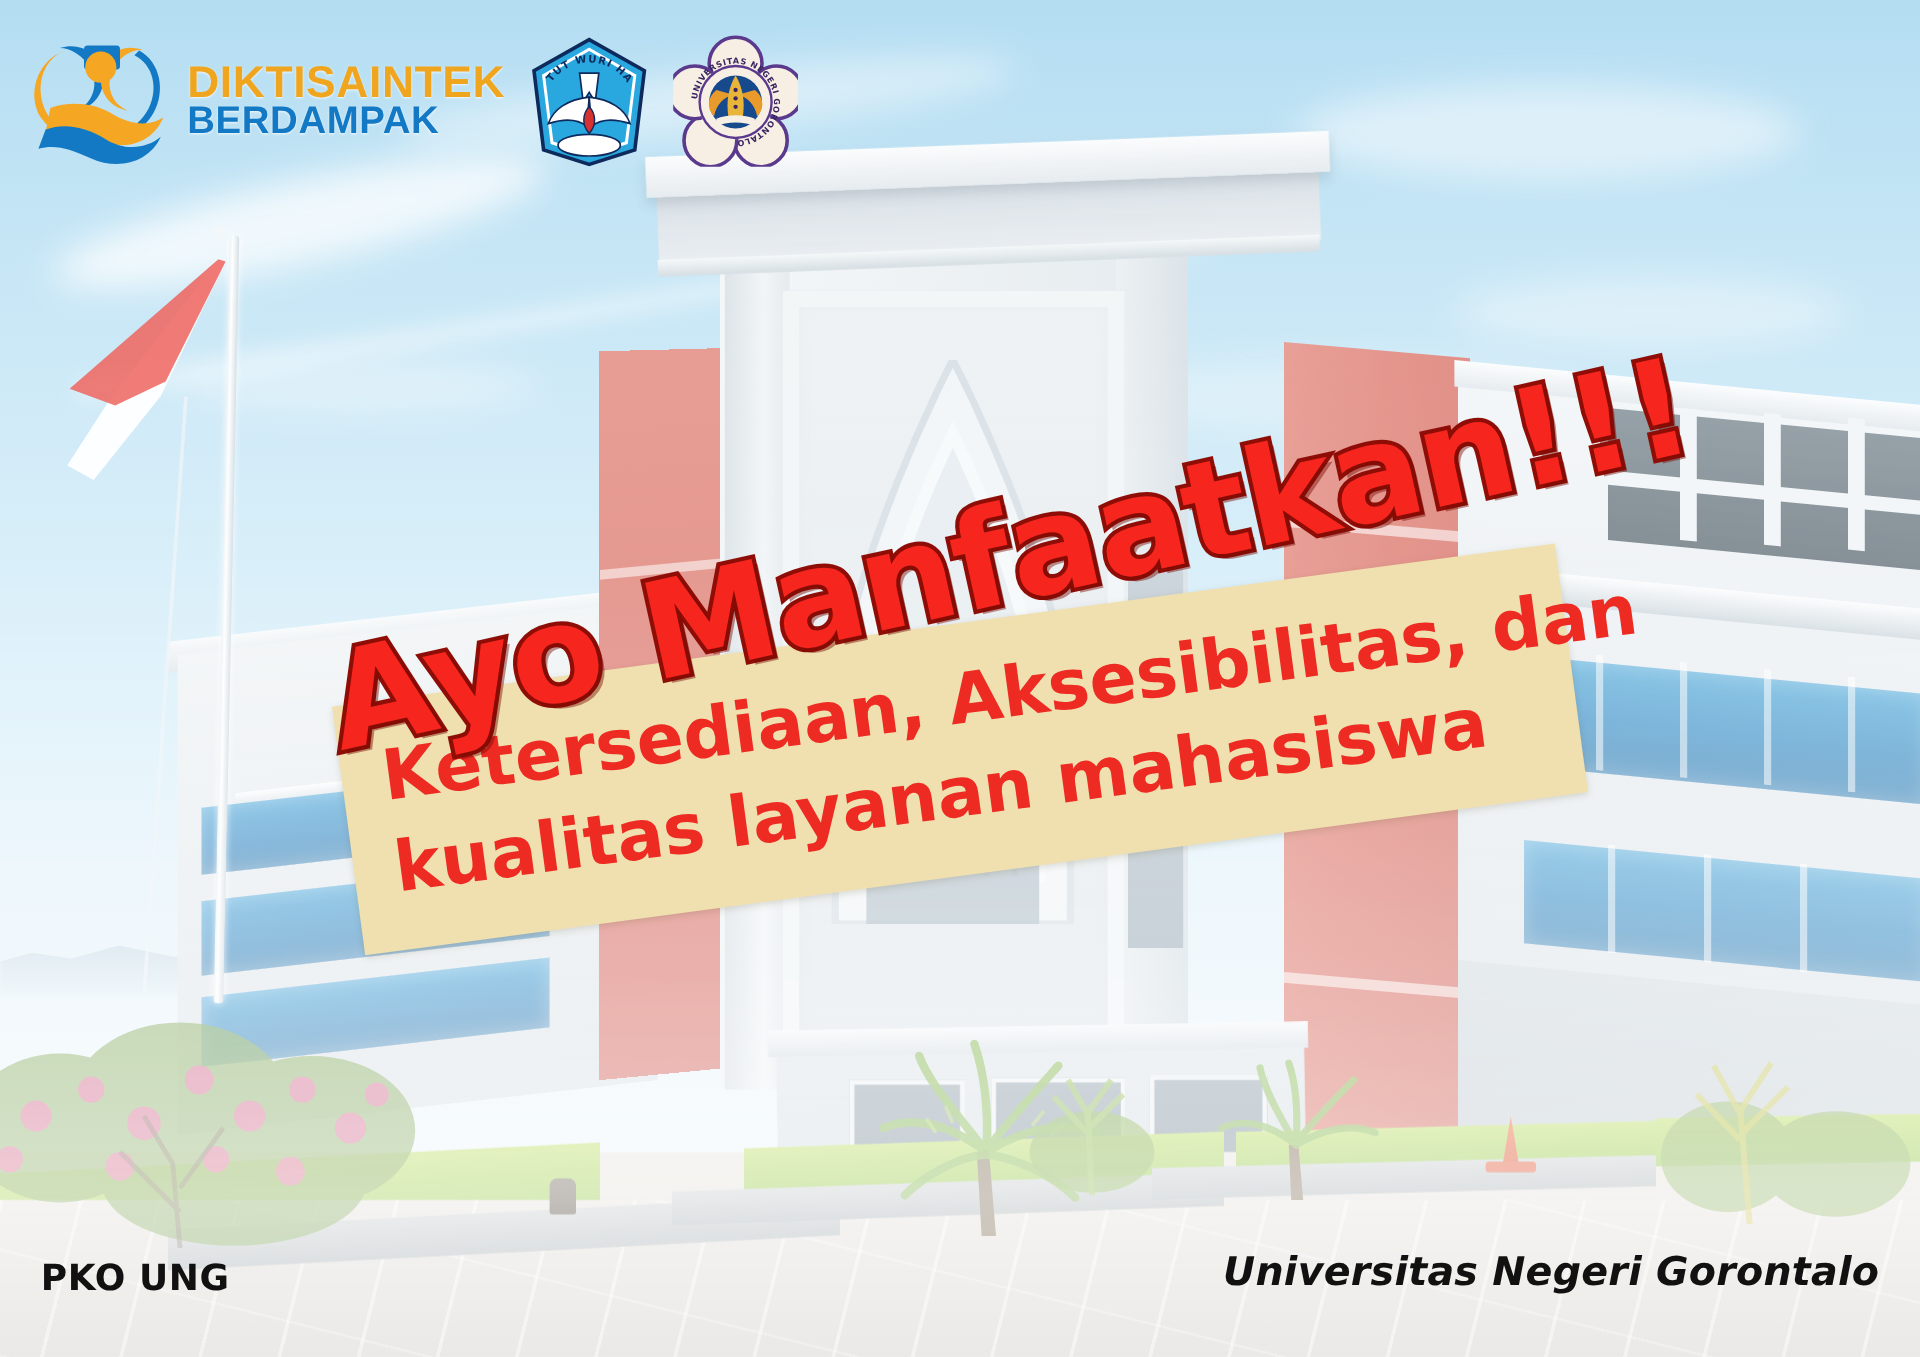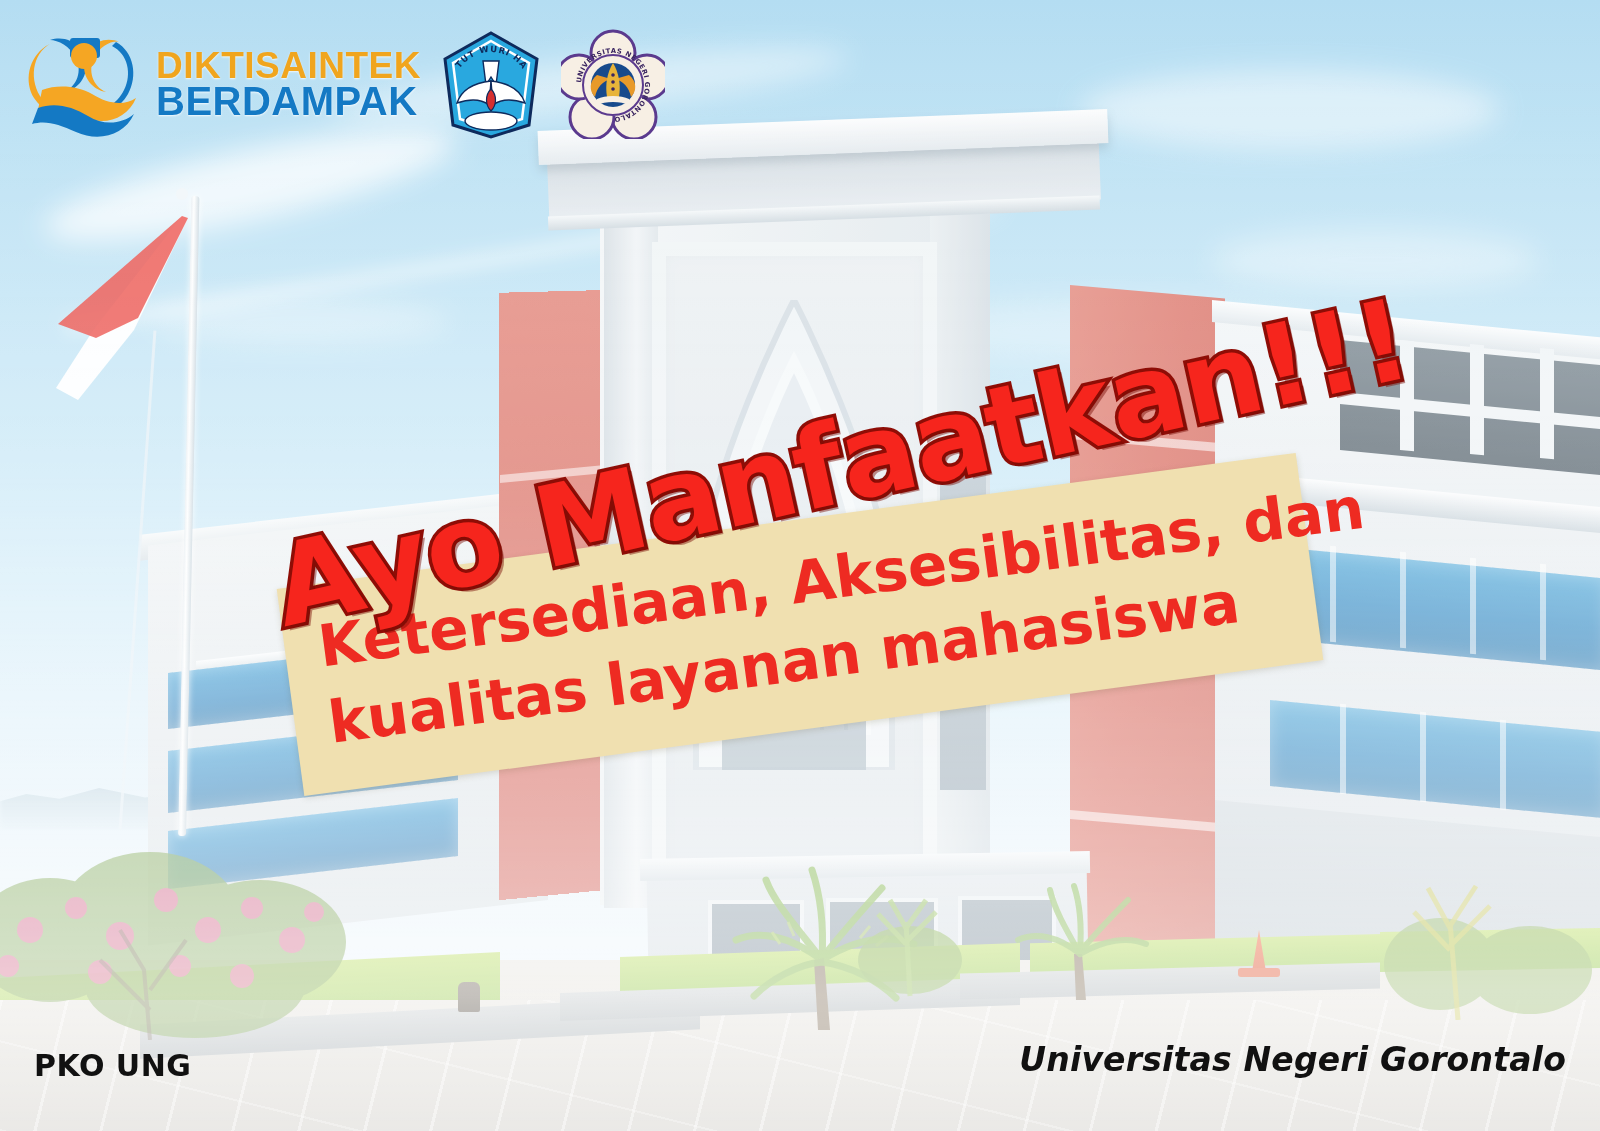--- a/index.html
+++ b/index.html
@@ -177,21 +177,21 @@
       rgba(255,255,255,.42) 72%,rgba(255,255,255,.58) 88%,rgba(255,255,255,.50) 100%);}
   .haze2{position:absolute;inset:0;pointer-events:none;background:rgba(255,255,255,.14);}
 
   
   .logos{position:absolute;left:24px;top:24px;display:flex;align-items:center;gap:18px;z-index:40;}
   .logo-mark{width:120px;height:120px;flex:none;}
   .logo-mark svg{width:100%;height:100%;}
   .logo-word{display:flex;flex-direction:column;line-height:.92;margin-left:-6px;}
   .lw1{font-size:37px;font-weight:bold;letter-spacing:.5px;color:#F0A51E;
         font-family:"Liberation Sans",sans-serif;text-shadow:0 1px 2px rgba(255,255,255,.8);}
-  .lw2{font-size:40px;font-weight:bold;letter-spacing:.5px;color:#1479C4;
+  .lw2{font-size:32px;font-weight:bold;letter-spacing:.5px;color:#1479C4;
         font-family:"Liberation Sans",sans-serif;text-shadow:0 1px 2px rgba(255,255,255,.8);}
   .logo-badge{width:104px;height:110px;flex:none;}
   .logo-badge svg{width:100%;height:100%;}
 
   
   .headline{
     position:absolute;left:262px;top:398px;z-index:60;
     transform:rotate(-12.5deg);
     font-size:112px;font-weight:bold;
     font-family:"DejaVu Sans",sans-serif;

